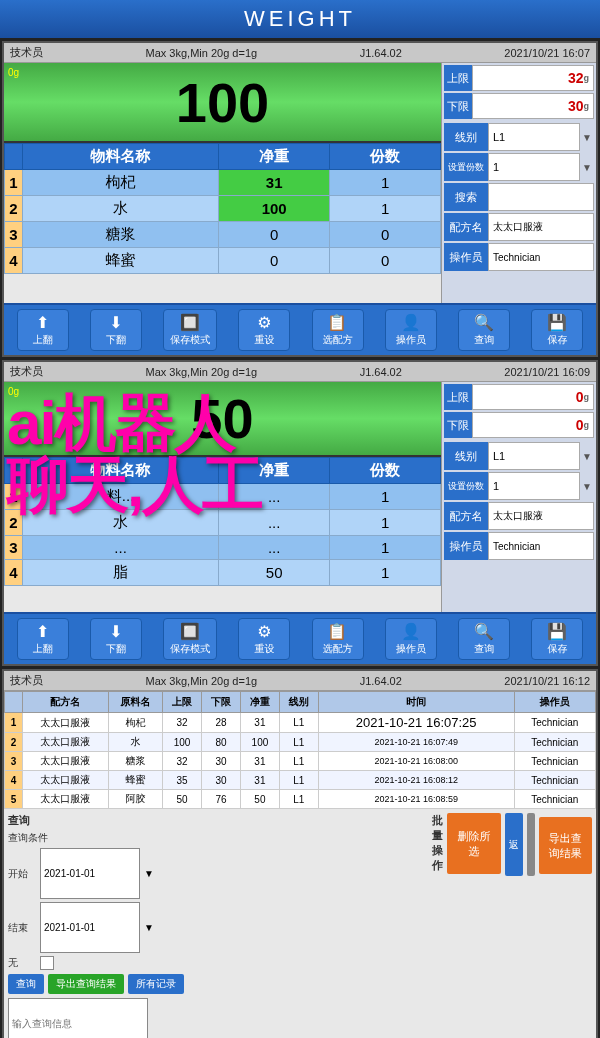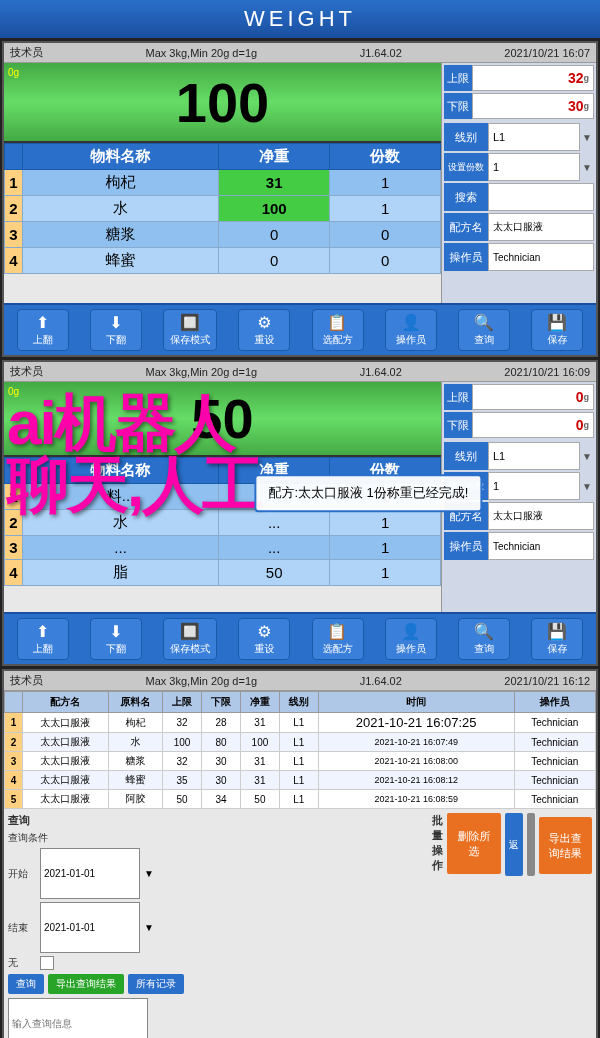--- a/index.html
+++ b/index.html
@@ -677,23 +677,20 @@
         <div class="right-label">操作员</div>
         <div class="right-value" style="font-size:10px;">Technician</div>
       </div>
     </div>
 
     <div class="ai-overlay">
       <div class="ai-text-line">ai机器人</div>
       <div class="ai-text-line">聊天,人工</div>
     </div>
 
-    <div class="notification-popup">
-      <span>配方:太太口服液 1份称重已经完成!</span>
-    </div>
   </div>
   <div class="toolbar">
     <button class="toolbar-btn">
         <span class="icon">⬆</span>
         <span>上翻</span>
       </button>
     <button class="toolbar-btn">
         <span class="icon">⬇</span>
         <span>下翻</span>
       </button>
@@ -789,21 +786,21 @@
     <td>31</td>
     <td>L1</td>
     <td style="font-size:9px;">2021-10-21 16:08:12</td>
     <td>Technician</td>
   </tr>
           <tr>
     <td class="row-num">5</td>
     <td>太太口服液</td>
     <td>阿胶</td>
     <td>50</td>
-    <td>34</td>
+    <td>76</td>
     <td>50</td>
     <td>L1</td>
     <td style="font-size:9px;">2021-10-21 16:08:59</td>
     <td>Technician</td>
   </tr>
         </tbody>
     </table>
     <div class="query-footer">
       <div class="query-left">
         <div class="conditions-header">

